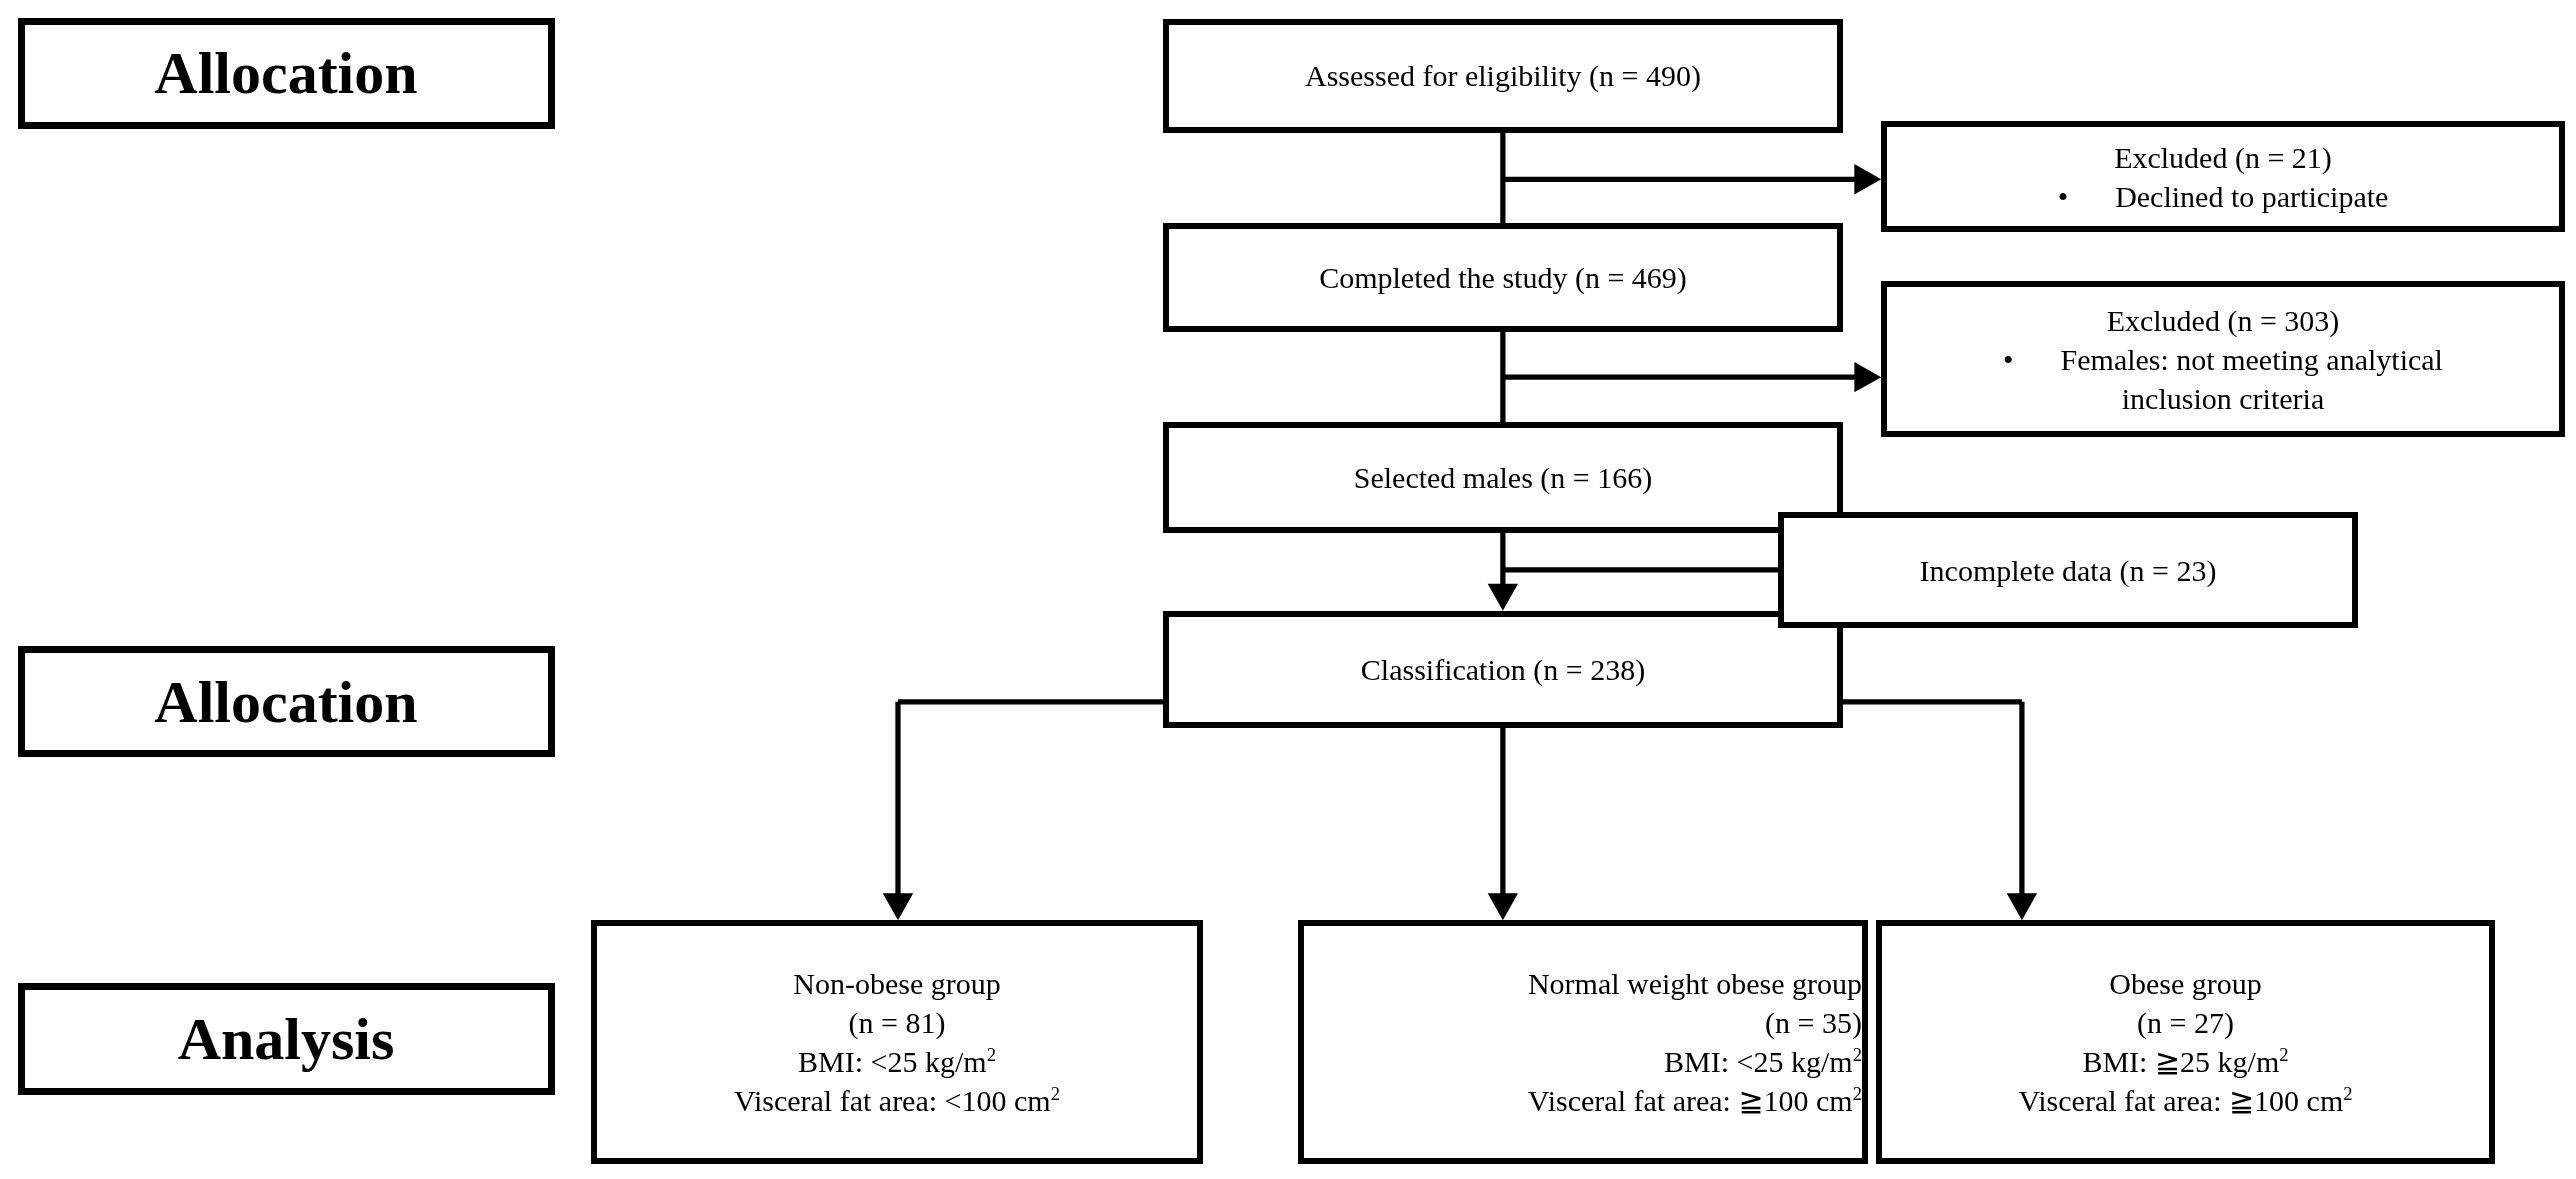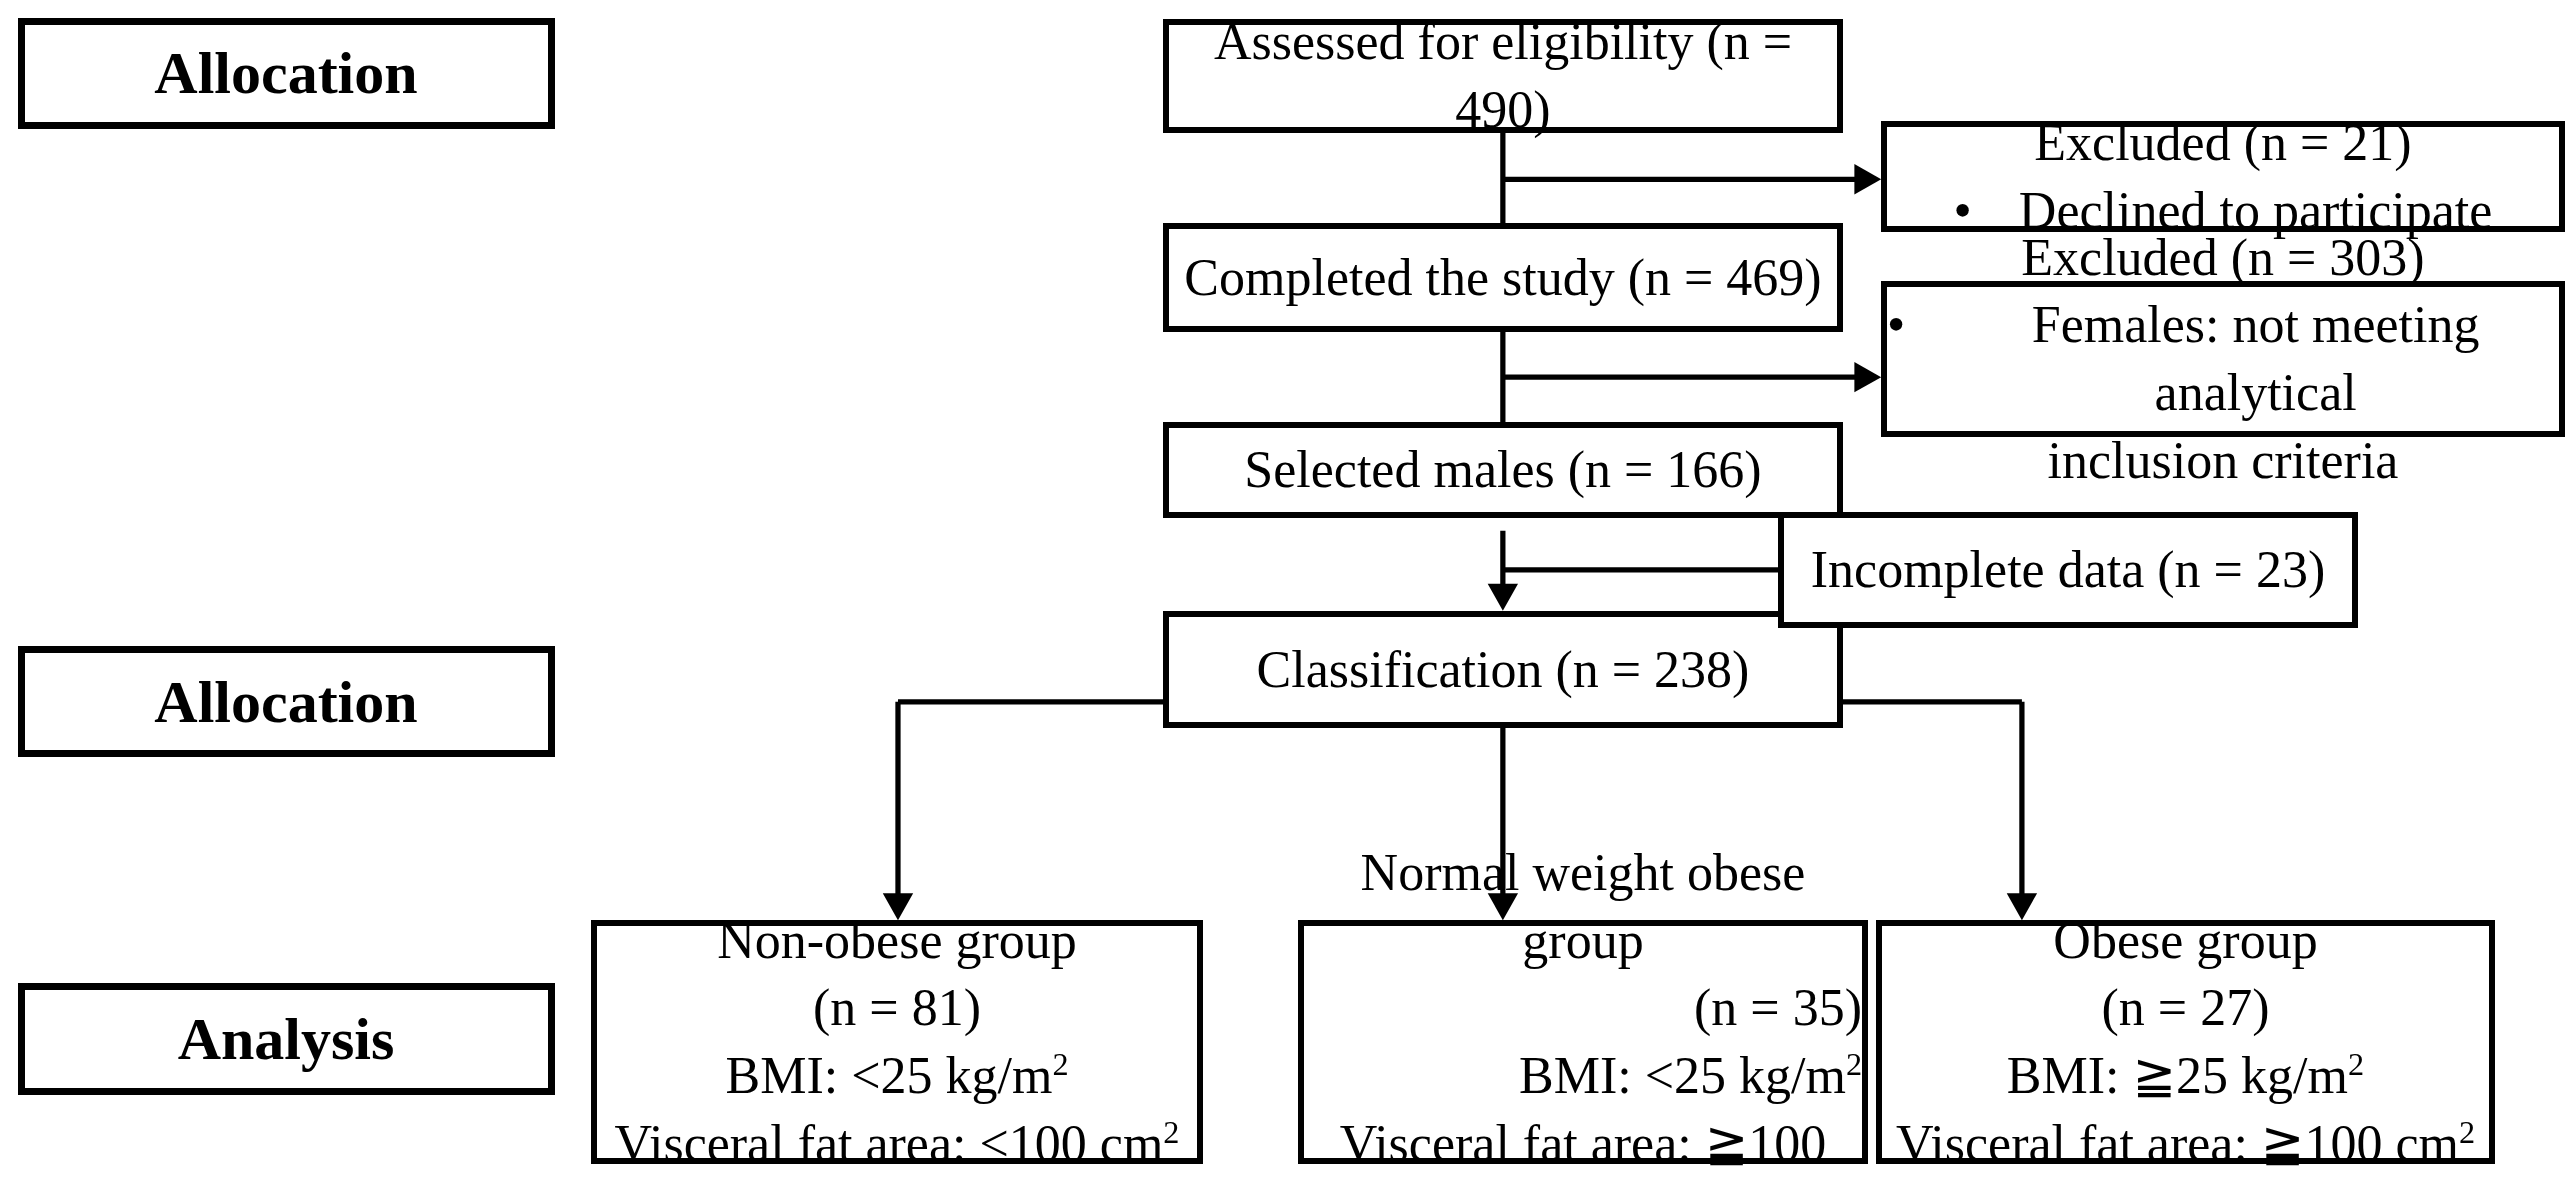--- a/index.html
+++ b/index.html
@@ -20,21 +20,21 @@
   .box {
     position: absolute;
     box-sizing: border-box;
     background: #ffffff;
     border: 6.4px solid #000000;
     display: flex;
     flex-direction: column;
     align-items: center;
     justify-content: center;
     text-align: center;
-    font-size: 52px;
+    font-size: 30px;
     line-height: 1.3;
     z-index: 1;
   }
   .stage-label {
     border-width: 7.6px;
     font-weight: bold;
     font-size: 60px;
   }
   .bullet-row {
     display: flex;
@@ -46,21 +46,21 @@
   sup { font-size: 0.62em; line-height: 0; }
 
   
   #box-enrollment   { left: 17.5px;   top: 17.5px;   width: 537px;  height: 111px; }
   #box-allocation   { left: 17.5px;   top: 646px; width: 537px;  height: 111px; }
   #box-analysis     { left: 17.5px;   top: 983px; width: 537px;  height: 112px; }
 
   
   #box-assessed       { left: 1163px; top: 18.7px;   width: 680px; height: 114px; }
   #box-completed      { left: 1163px; top: 223px;  width: 680px; height: 109px; }
-  #box-selected       { left: 1163px; top: 422px;  width: 680px; height: 96px; }
+  #box-selected       { left: 1163px; top: 422px;  width: 680px; height: 111px; }
   #box-classification { left: 1163px; top: 611px; width: 680px; height: 117px; }
 
   
   #box-excluded-declined { left: 1881px; top: 121px; width: 684px; height: 111px; }
   #box-excluded-females  { left: 1881px; top: 281px; width: 684px; height: 156px; }
   #box-incomplete-data   { left: 1778px; top: 512px; width: 580px; height: 116px; }
 
   
   #box-group-non-obese           { left: 591px; top: 920px; width: 612px; height: 244px; }
   #box-group-normal-weight-obese { left: 1298px; top: 920px; width: 570px; height: 244px; align-items: flex-end; }

